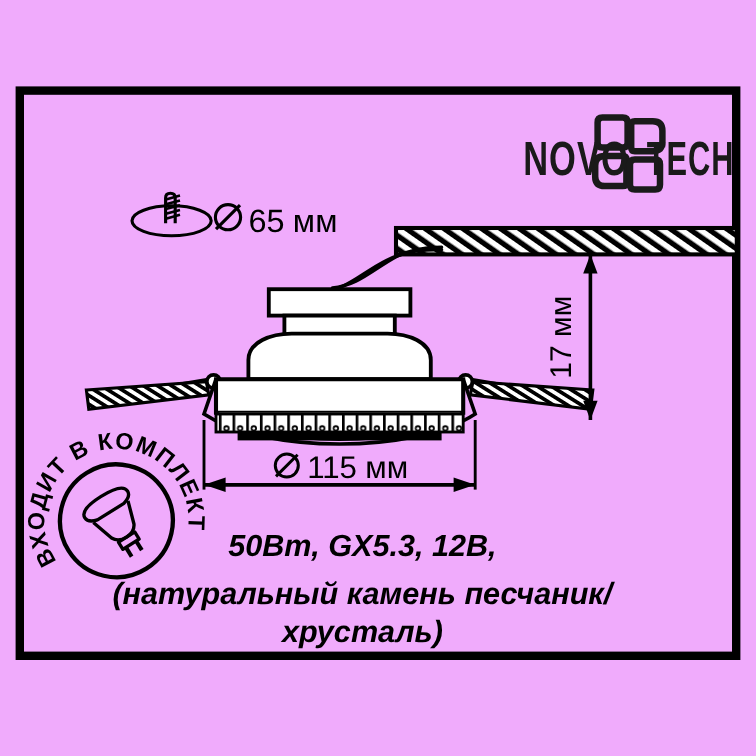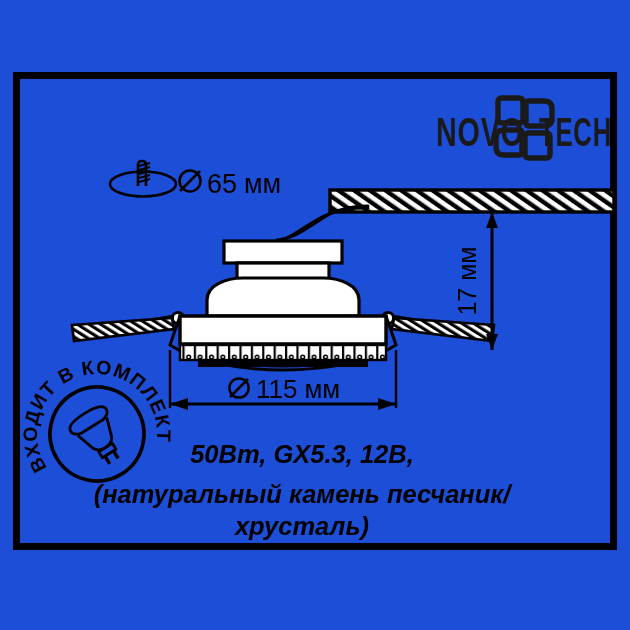--- a/index.html
+++ b/index.html
@@ -10,21 +10,21 @@
   body {
     width: 630px;
     height: 630px;
     font-family: "Liberation Sans", sans-serif;
     overflow: hidden;
   }
   #stage {
     position: relative;
     width: 630px;
     height: 630px;
-    background: #1d4ed8;
+    background: #f0abfc;
     text-align: right;
   }
   #drawing {
     position: absolute;
     left: 0;
     top: 0;
     width: 630px;
     height: 630px;
   }
 </style>

